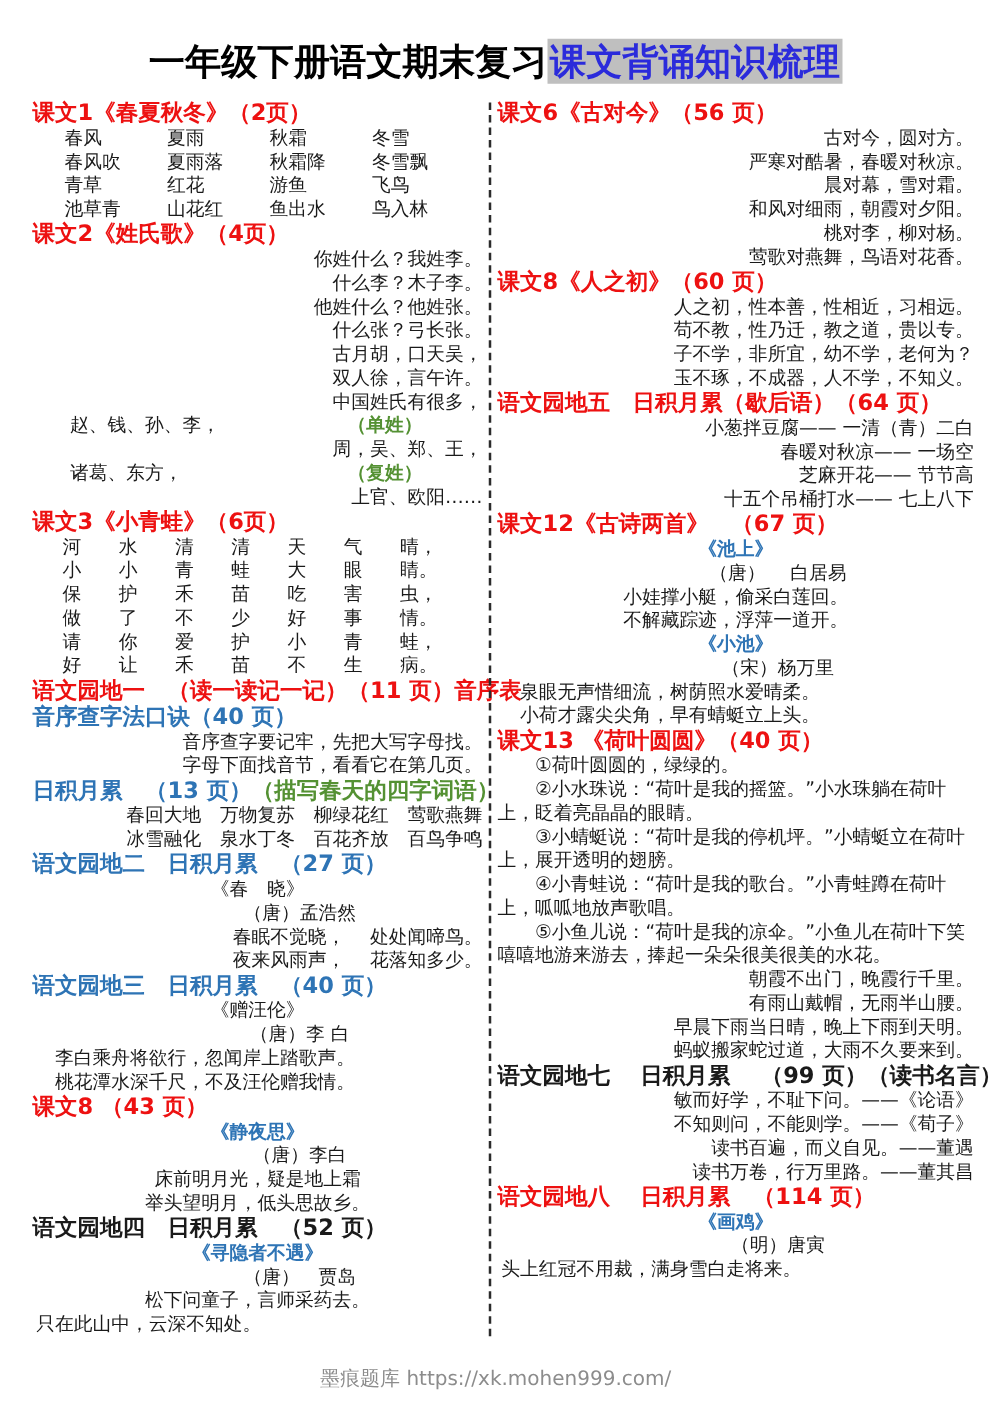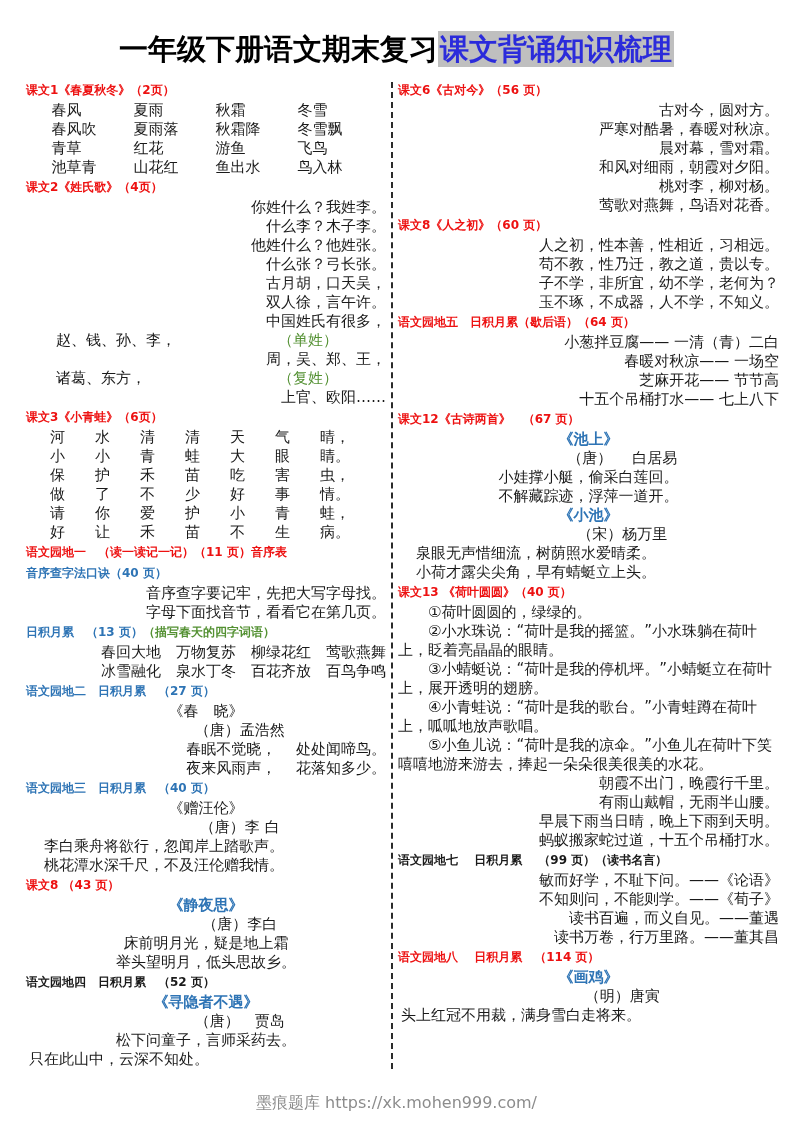--- a/index.html
+++ b/index.html
@@ -31,21 +31,21 @@
   .col{box-sizing:border-box;}
   .col-left{width:360px;}
   .col-right{width:381px;}
   .divider{
     border-left:2px dashed #2b2b2b;
     margin:2px 5px 0 5px;
     align-self:stretch;
   }
   .section{margin:0;}
   .heading{
-    font-size:12px;
+    font-size:18px;
     font-weight:bold;
     line-height:21px;
     white-space:nowrap;
   }
   .hc-red{color:var(--red,#ed1111);}
   .hc-blue{color:var(--blue,#2e74b5);}
   .hc-green{color:var(--green,#549133);}
   .hc-plain{color:#1a1a1a;font-weight:bold;}
   .line{
     font-size:15px;
@@ -56,21 +56,21 @@
   .line.p0{padding-left:0.2em;}
   .line.w{white-space:normal;text-indent:2em;}
   .line.c{text-align:center;}
   .line.cb{text-align:center;color:var(--blue,#2e74b5);font-weight:bold;}
   .line.a{text-align:center;padding-left:4.5em;}
   .line.g4{display:flex;padding-left:1.7em;}
   .line.g4 .cell{width:82px;flex:0 0 auto;text-align:left;}
   .line.g7{display:flex;padding-left:1.6em;}
   .line.g7 .cell{width:45px;flex:0 0 auto;text-align:left;}
   .line.pair{display:flex;padding-left:2em;}
-  .line.pair .note{color:var(--green,#549133);font-weight:normal;margin-left:auto;margin-right:3.2em;}
+  .line.pair .note{color:var(--green,#549133);font-weight:bold;margin-left:auto;margin-right:3.2em;}
   .footer{
     position:absolute;
     left:0;right:0;bottom:8px;
     text-align:center;
     color:var(--footer-gray,#8c8c8c);
     font-size:16px;
   }
 </style>
 </head>
 <body>
@@ -268,21 +268,21 @@
           <div class="line w">①荷叶圆圆的，绿绿的。</div>
           <div class="line w">②小水珠说：“荷叶是我的摇篮。”小水珠躺在荷叶上，眨着亮晶晶的眼睛。</div>
           <div class="line w">③小蜻蜓说：“荷叶是我的停机坪。”小蜻蜓立在荷叶上，展开透明的翅膀。</div>
           <div class="line w">④小青蛙说：“荷叶是我的歌台。”小青蛙蹲在荷叶上，呱呱地放声歌唱。</div>
           <div class="line w">⑤小鱼儿说：“荷叶是我的凉伞。”小鱼儿在荷叶下笑嘻嘻地游来游去，捧起一朵朵很美很美的水花。</div>
         </div>
         <div class="section">
           <div class="line p">朝霞不出门，晚霞行千里。</div>
           <div class="line p">有雨山戴帽，无雨半山腰。</div>
           <div class="line p">早晨下雨当日晴，晚上下雨到天明。</div>
-          <div class="line p">蚂蚁搬家蛇过道，十五个吊桶打水。</div>
+          <div class="line p">蚂蚁搬家蛇过道，大雨不久要来到。</div>
         </div>
         <div class="section">
           <div class="heading"><span class="hc-plain">语文园地七　 日积月累　 （99 页）（读书名言）</span></div>
           <div class="line p">敏而好学，不耻下问。——《论语》</div>
           <div class="line p">不知则问，不能则学。——《荀子》</div>
           <div class="line p">读书百遍，而义自见。——董遇</div>
           <div class="line p">读书万卷，行万里路。——董其昌</div>
         </div>
         <div class="section">
           <div class="heading"><span class="hc-red">语文园地八　 日积月累　（114 页）</span></div>

